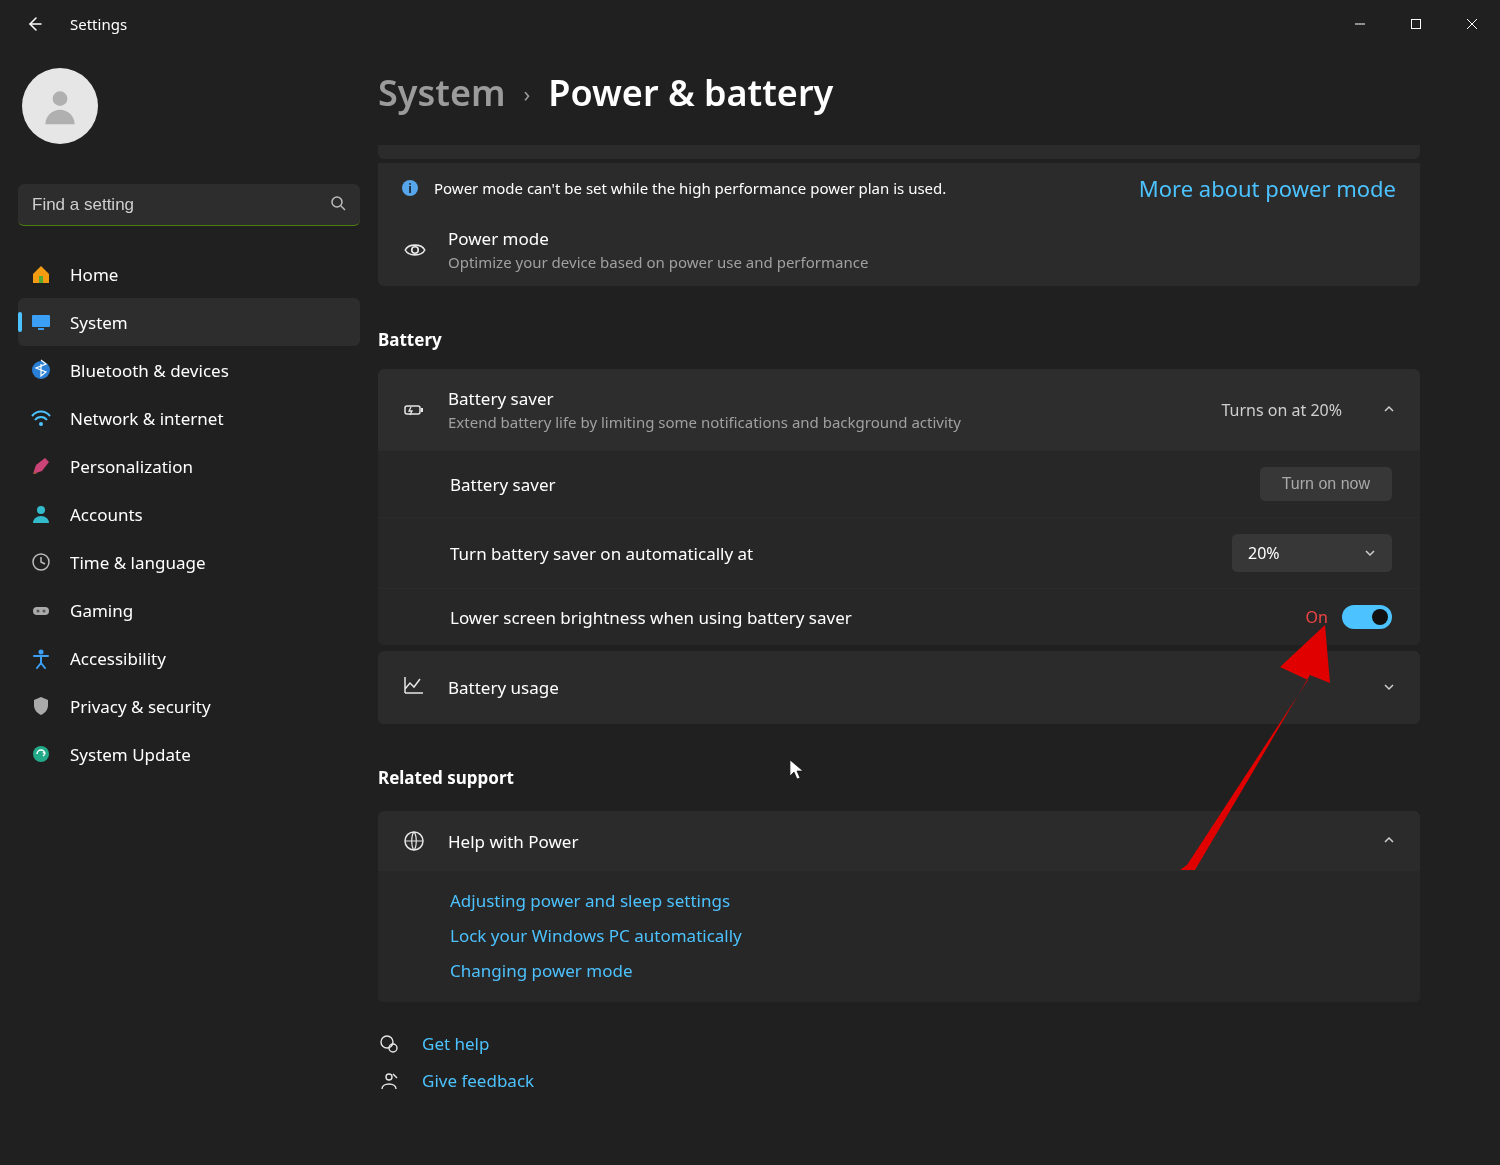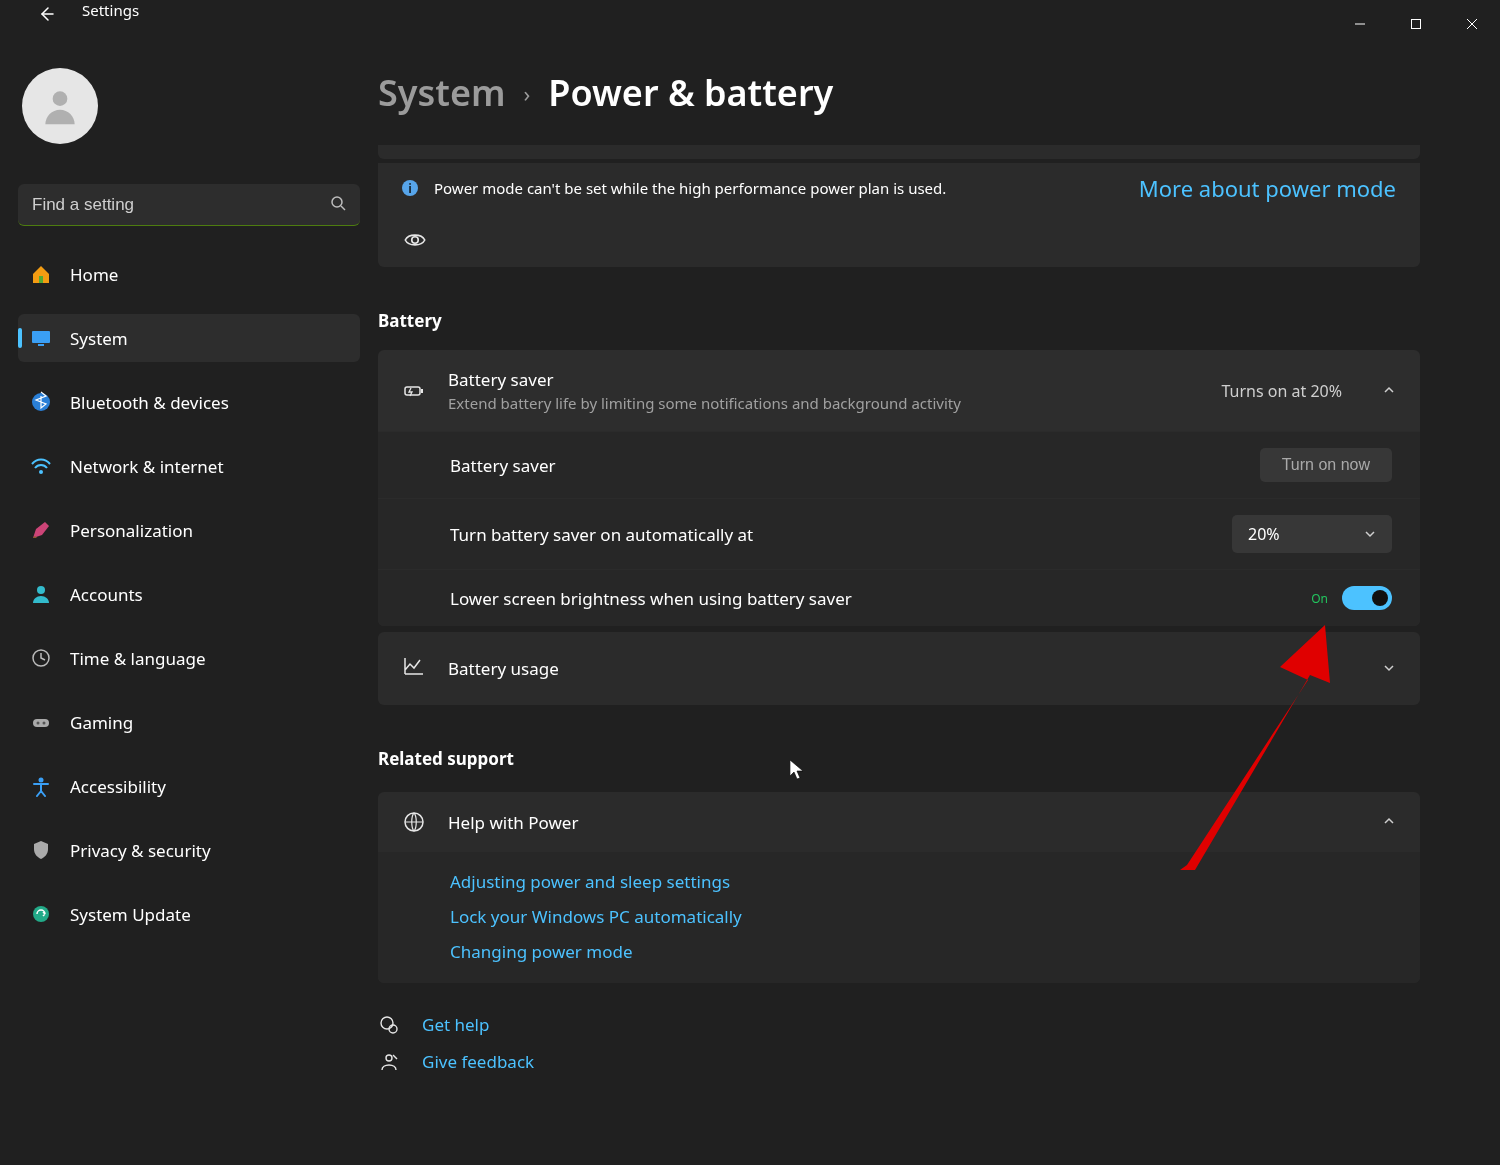--- a/index.html
+++ b/index.html
@@ -7,22 +7,22 @@
   body {
     background: #202020;
     color: #ffffff;
     font-family: "Segoe UI", system-ui, sans-serif;
     transform-origin: top left;
   }
   
   .title-bar {
     height: 48px;
     display: flex;
-    align-items: flex-start;
-    padding-left: 32px;
+    align-items: center;
+    padding-left: 20px;
   }
   .title-bar .back {
     width: 28px; height: 28px; display:flex; align-items:center; justify-content:center;
     color:#fff;
   }
   .title-bar .title { margin-left: 22px; font-size: 15px; font-weight:400; color:#fff;}
   .win-btns { margin-left:auto; display:flex; }
   .win-btn { width:56px; height:48px; display:flex; align-items:center; justify-content:center; color:#fff;}
   .win-btn svg { width:12px; height:12px; }
 
@@ -50,21 +50,21 @@
     border-radius:6px;
     display:flex; align-items:center;
     padding: 0 14px;
     margin-bottom: 24px;
   }
   .search input {
     flex:1; background:transparent; border:none; outline:none; color:#cfcfcf; font-size:17px;
   }
   .search input::placeholder { color:#cfcfcf; }
   .search-icon { color:#bdbdbd; }
-  .nav { display:flex; flex-direction:column; gap:16px; }
+  .nav { display:flex; flex-direction:column; gap:0; }
   .nav-item {
     display:flex; align-items:center;
     height:48px;
     padding: 0 12px;
     border-radius:6px;
     font-size:17px;
     color:#ffffff;
     position:relative;
     gap:18px;
   }
@@ -161,21 +161,21 @@
     background:#373737;
     border-radius:5px;
     padding: 8px 16px;
     width:160px;
     display:flex; align-items:flex-start;
     gap:50px;
     color:#fff; font-size:16px;
   }
   .select .chev { margin-left:auto; color:#cfcfcf;}
 
-  .toggle-state { font-size:12px; color:#22c55e; }
+  .toggle-state { font-size:16px; color:#ef4444; }
   .toggle {
     width:50px; height:24px; border-radius:14px;
     background:#4cc2ff;
     position:relative;
   }
   .toggle .knob {
     position:absolute; right:4px; top:4px;
     width:16px; height:16px; border-radius:50%; background:#111;
   }
 
@@ -394,20 +394,24 @@
         <a class="link">More about power mode</a>
       </div>
 
       <div class="powermode">
         <span class="pm-icon">
           <svg viewBox="0 0 24 24" fill="none">
               <path d="M3 12c3-6 15-6 18 0-3 6-15 6-18 0z" stroke="currentColor" stroke-width="1.5"></path>
               <circle cx="12" cy="12" r="3" stroke="currentColor" stroke-width="1.5"></circle>
             </svg>
         </span>
+        <div class="pm-txt">
+          <div class="t1">Power mode</div>
+          <div class="t2">Optimize your device based on power use and performance</div>
+        </div>
       </div>
 
       <div class="section-title">Battery</div>
 
       <div class="exp-card">
         <div class="exp-header">
           <span class="hicon">
             <svg viewBox="0 0 24 24" fill="none">
                 <rect x="3" y="8" width="15" height="8" rx="2" stroke="currentColor" stroke-width="1.5"></rect>
                 <rect x="19" y="10" width="2" height="4" fill="currentColor"></rect>

